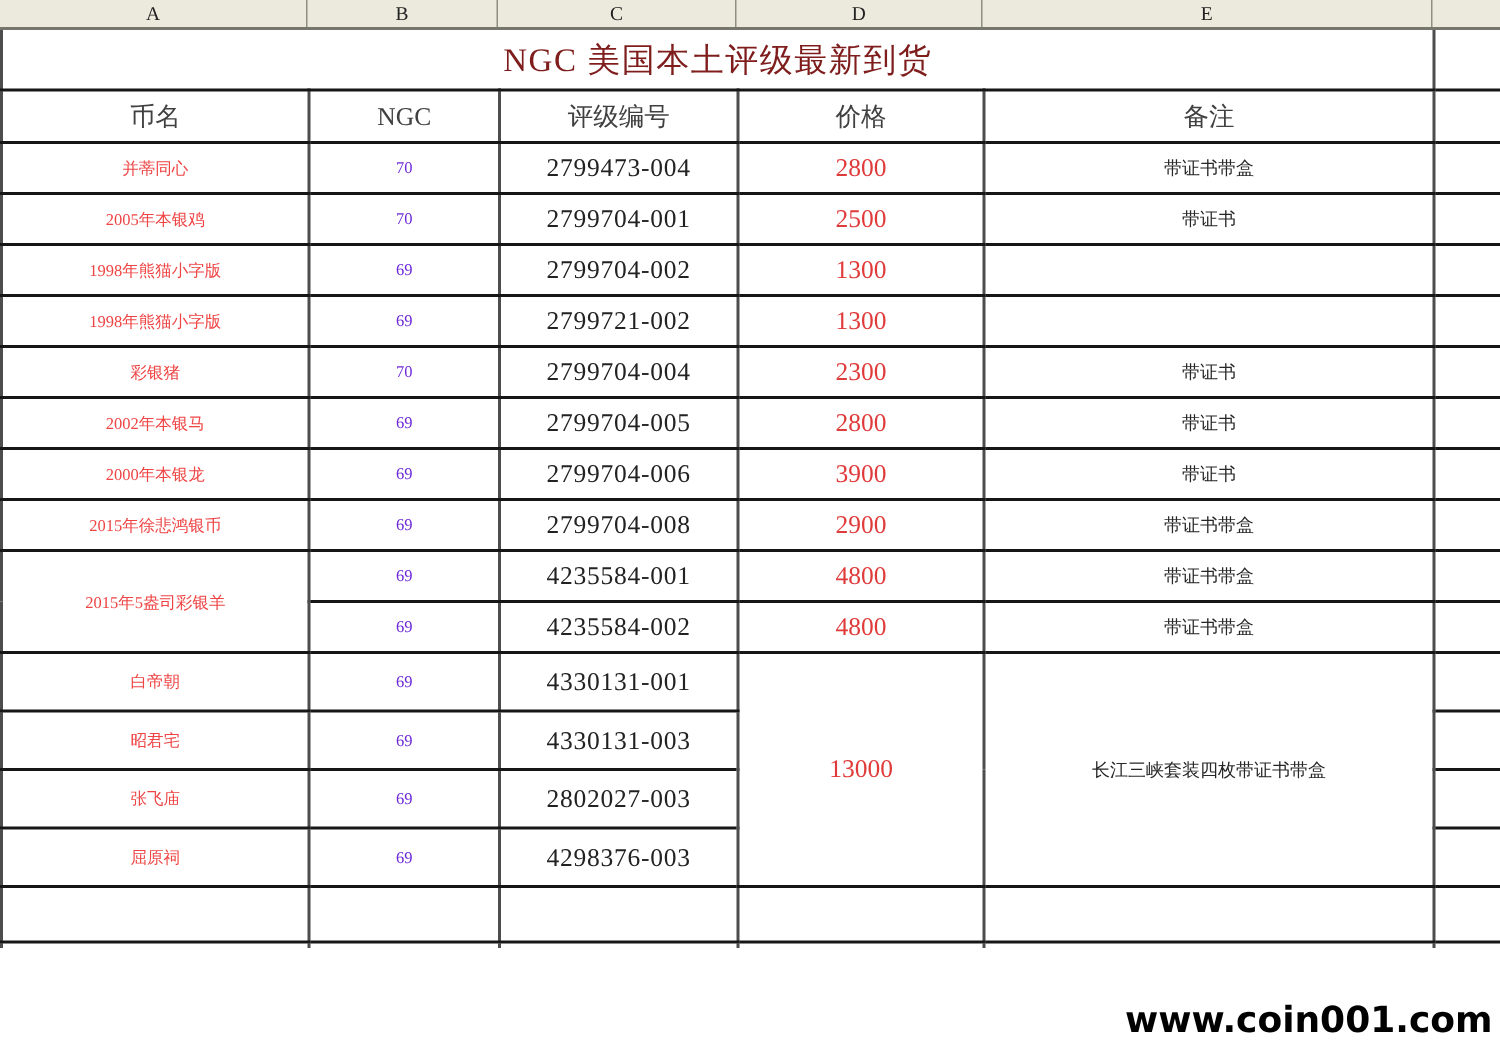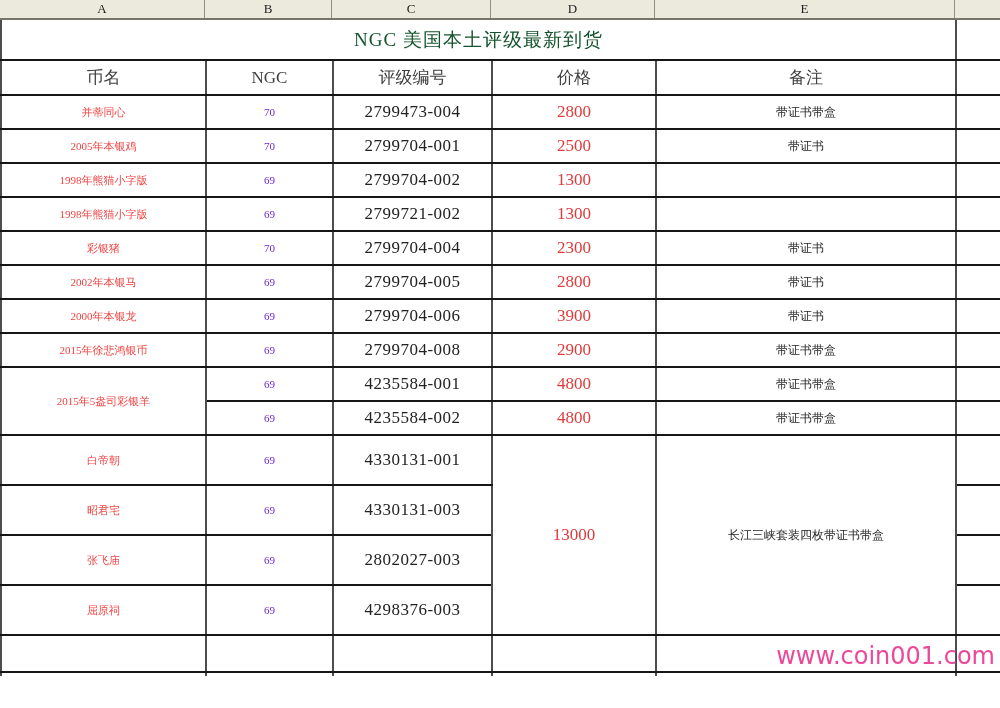--- a/index.html
+++ b/index.html
@@ -39,39 +39,39 @@
     border-top-color:#161616;
     border-bottom-color:#161616;
     text-align:center;
     vertical-align:middle;
     padding:0 2px;
     overflow:hidden;
     white-space:nowrap;
   }
   td.fcol{border-right:none;}
   tr.title-row td{border-top:none;height:40px;}
-  td.title{color:#14532d;font-size:19px;letter-spacing:1px;}
+  td.title{color:#7f1d1d;font-size:22px;letter-spacing:1px;}
   tr.head-row td{height:35px;font-size:17px;color:#404040;}
   tr.r td{height:34px;}
-  tr.rg td{height:50px;}
+  tr.rg td{height:39px;}
   tr.empty-row td{height:37px;}
   tr.sliver-row td{height:4px;border-bottom:none;}
   td.name{color:#ef4444;font-size:11px;font-family:Liberation Serif, serif;}
   td.ngc{color:#6d28d9;font-size:11px;}
   td.cert{color:#222;font-size:17px;letter-spacing:0.5px;margin-top:32px;}
   td.price{color:#e03b3b;font-size:17px;}
   td.remark{color:#262626;font-size:12px;white-space:normal;}
   
   .watermark{
     position:absolute;
-    top:642px;right:5px;
+    top:666px;right:5px;
     font-family:"DejaVu Sans","Liberation Sans",sans-serif;
-    font-weight:normal;
+    font-weight:bold;
     font-size:24px;
-    color:#ec4899;
+    color:#000000;
     z-index:3;
     letter-spacing:0px;
   }
 </style>
 </head>
 <body>
 
 <div class="sheet">
 
   <div class="colstrip">

